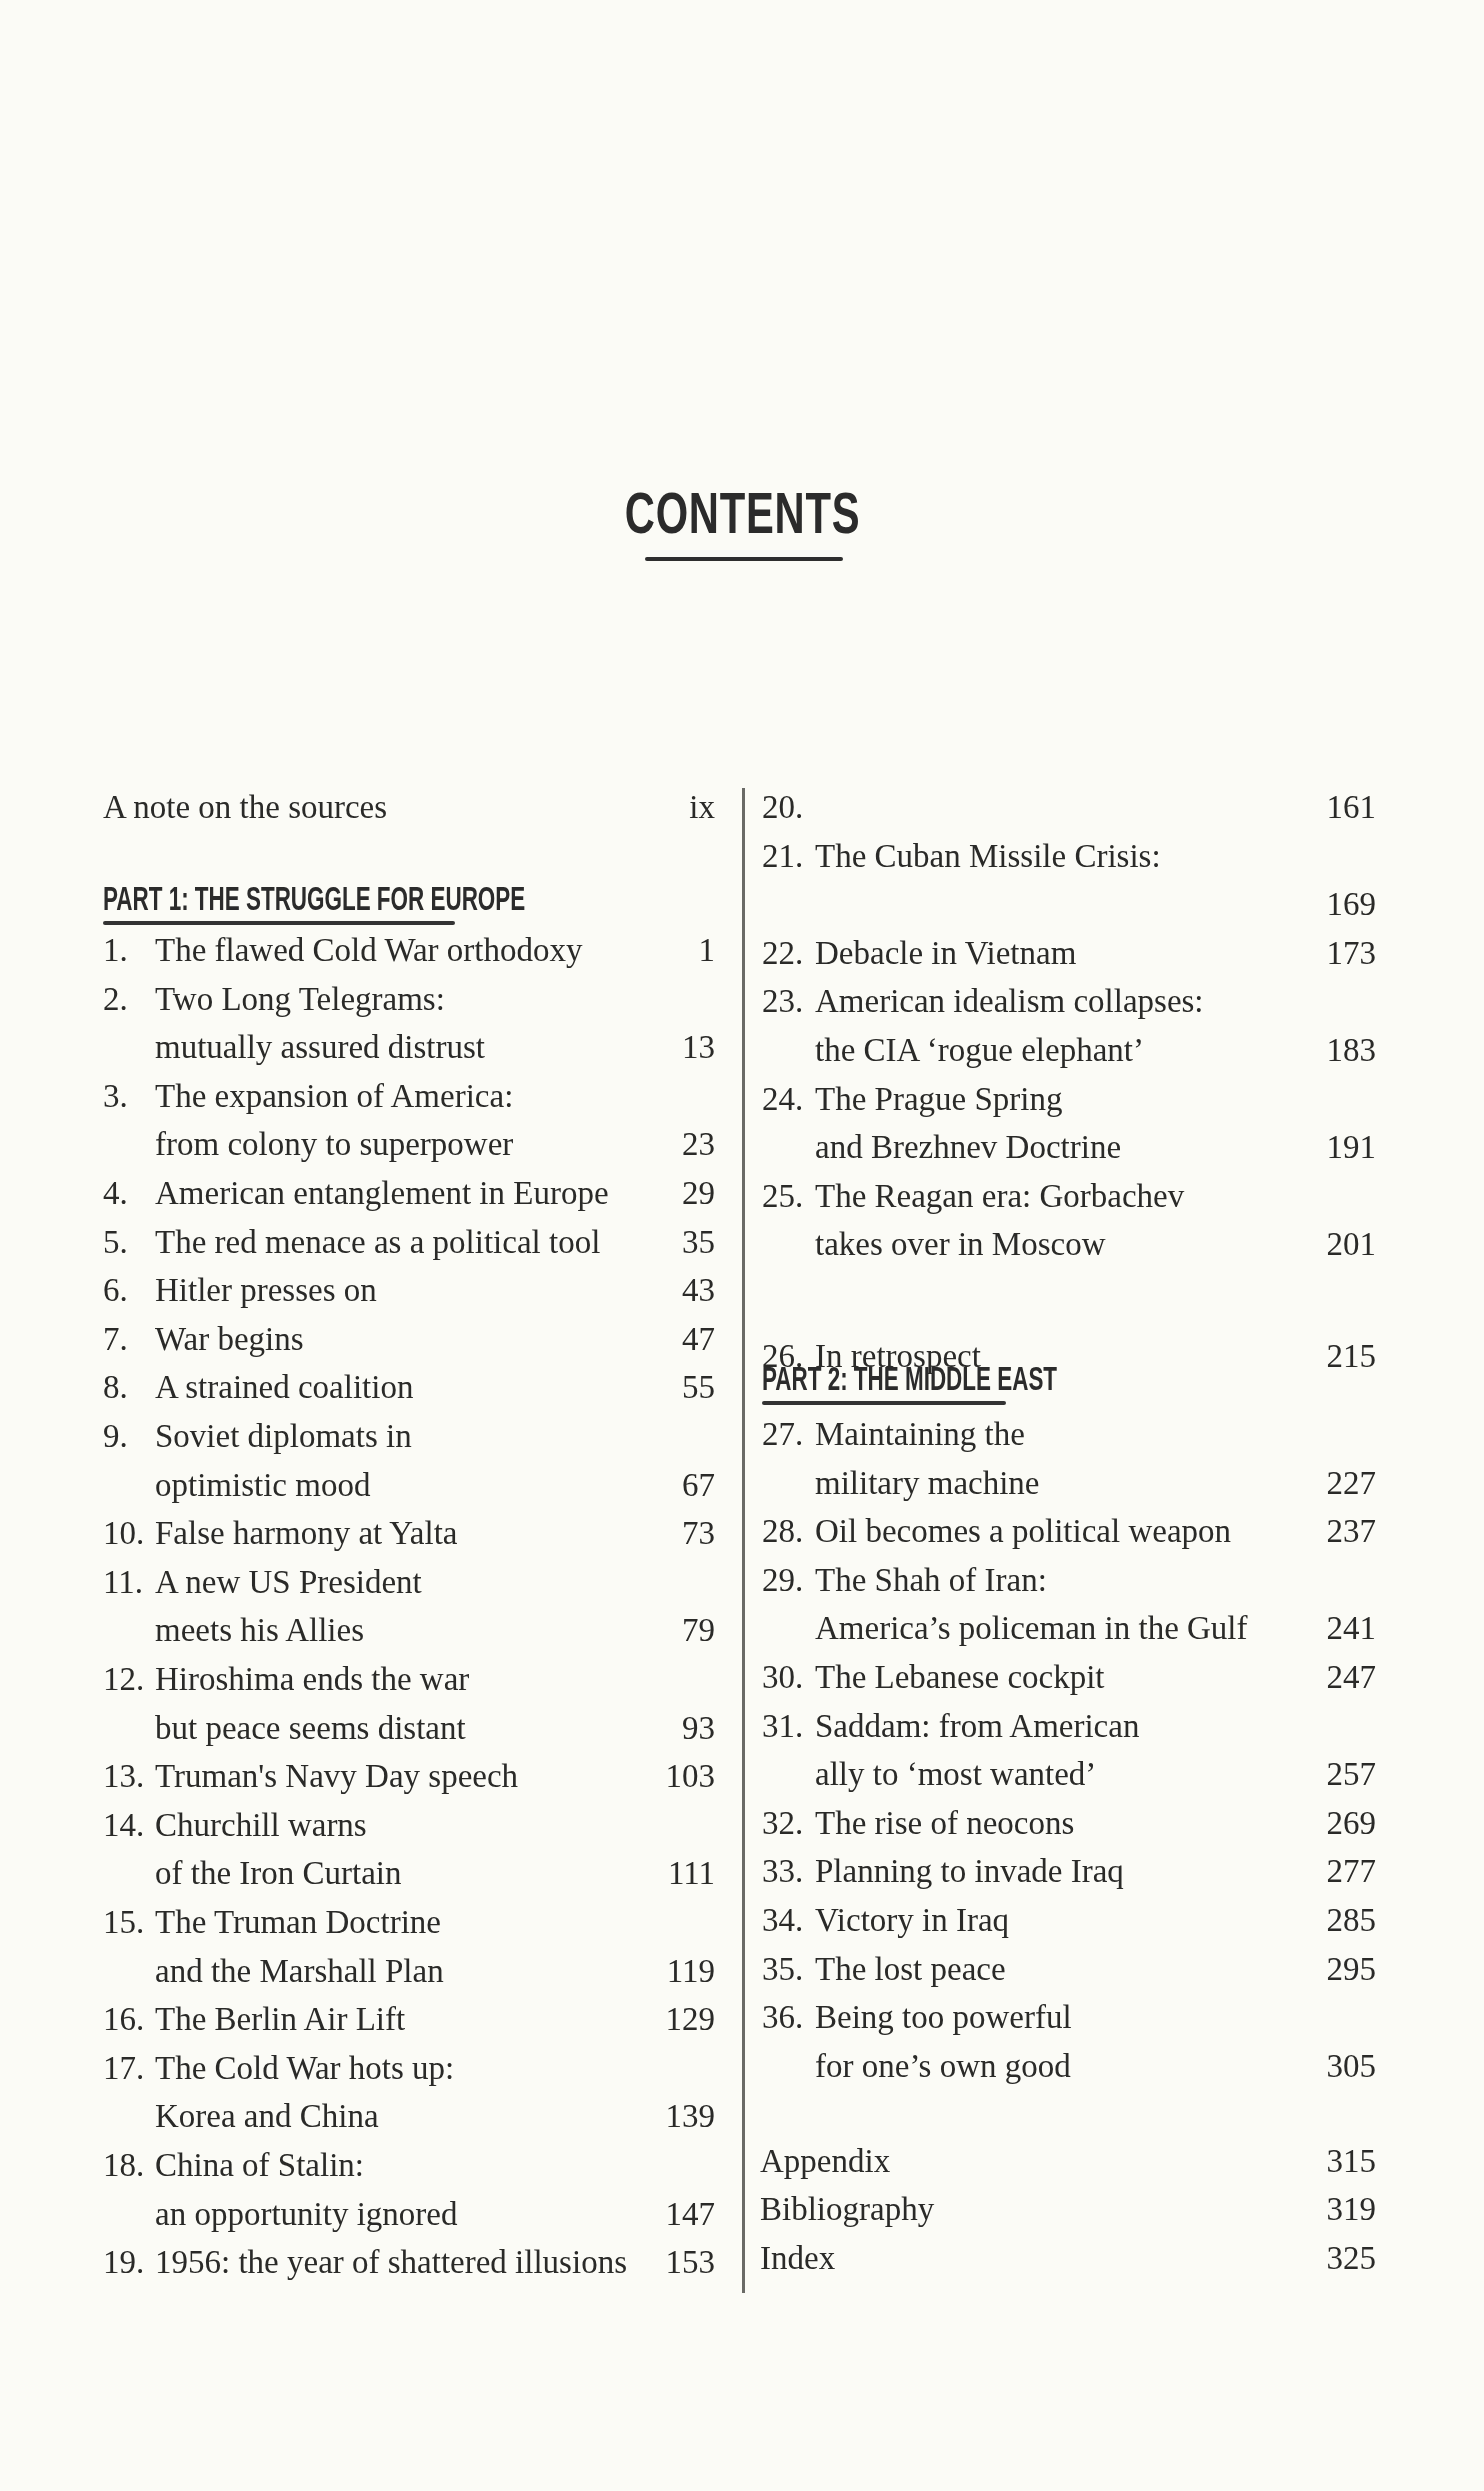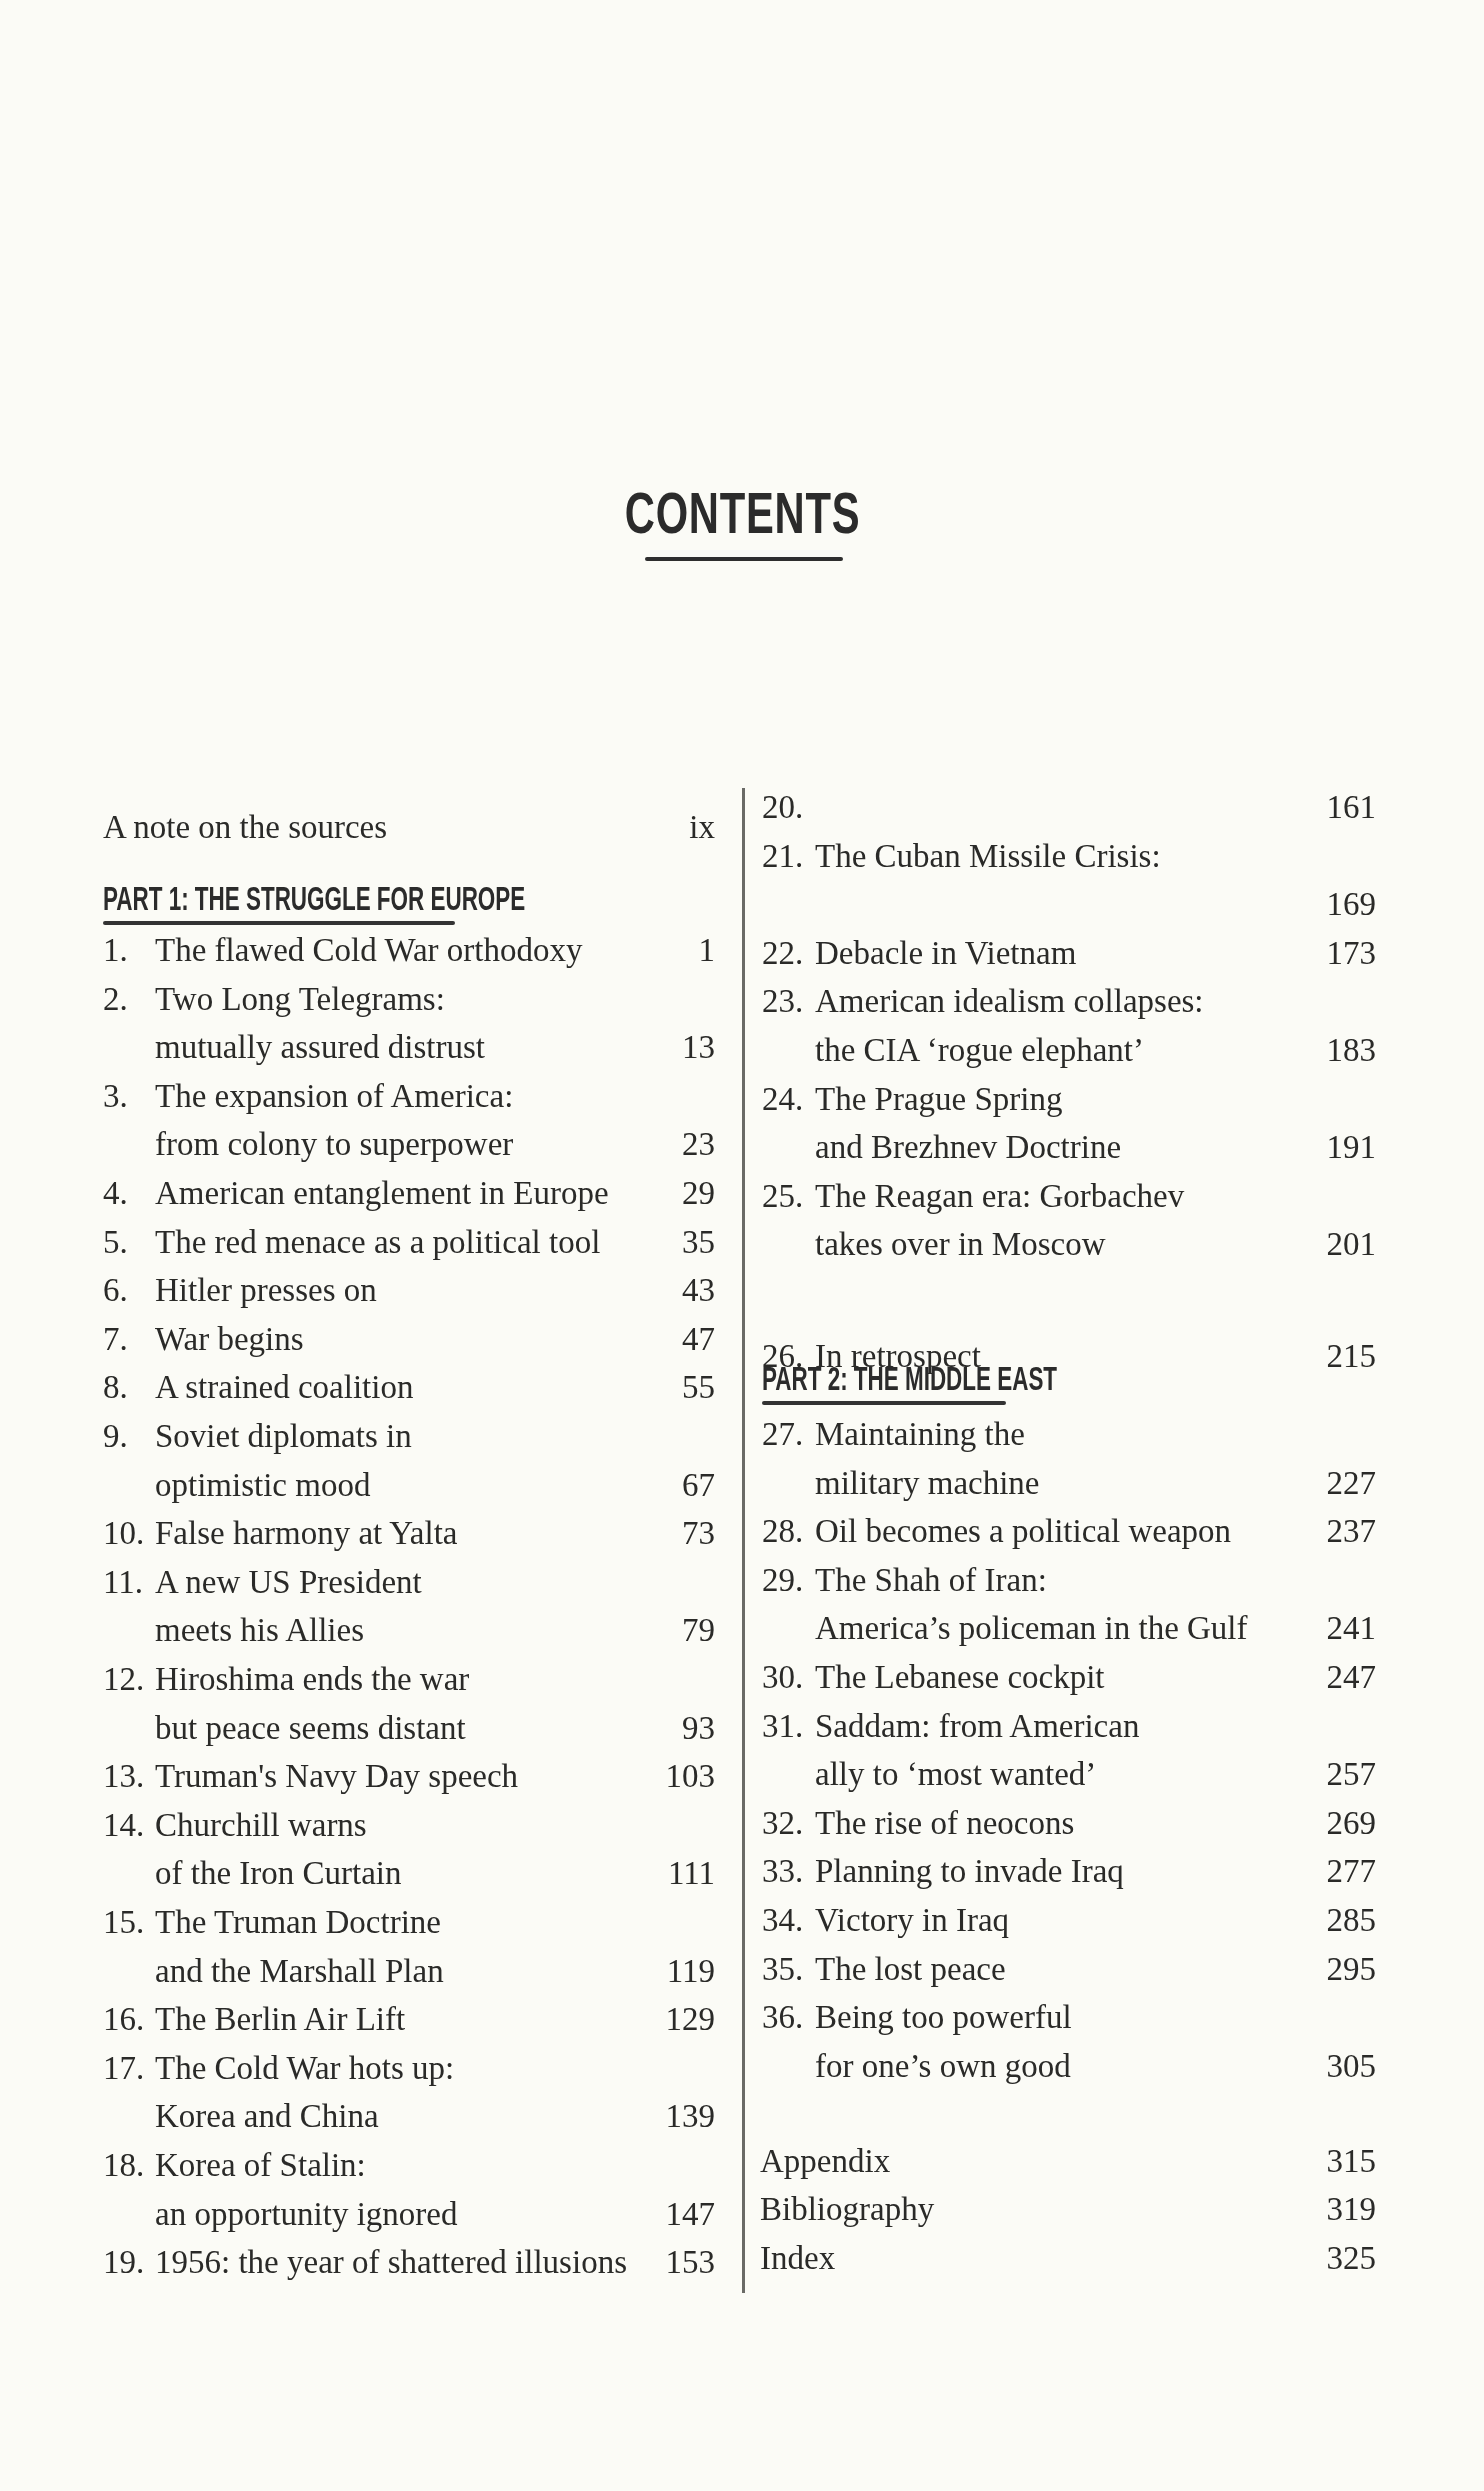--- a/index.html
+++ b/index.html
@@ -67,21 +67,21 @@
 
 <div>
   <div class="title">
     <span>CONTENTS</span>
   </div>
   <div class="title-rule"></div>
 
   <div class="divider"></div>
 
   <div class="col col-left" id="col-left">
-      <div class="row" style="top: 783px; margin-top: 20px;">
+      <div class="row" style="top: 783px;">
         <span class="text plain">A note on the sources</span>
         <span class="page">ix</span>
       </div>
       <div class="part" style="top: 874px;"><span class="part-label">PART 1: THE STRUGGLE FOR EUROPE</span></div>
       <div class="part-rule" style="top: 921px; width: 352px;"></div>
       <div class="row" style="top: 926px;">
         <span class="num">1.</span>
         <span class="text">The flawed Cold War orthodoxy</span>
         <span class="page">1</span>
       </div>
@@ -184,21 +184,21 @@
       <div class="row" style="top: 2043.8px;">
         <span class="num">17.</span>
         <span class="text">The Cold War hots up:</span>
       </div>
       <div class="row" style="top: 2092.4px;">
         <span class="text">Korea and China</span>
         <span class="page">139</span>
       </div>
       <div class="row" style="top: 2141px;">
         <span class="num">18.</span>
-        <span class="text">Korea of Stalin:</span>
+        <span class="text">China of Stalin:</span>
       </div>
       <div class="row" style="top: 2189.6px;">
         <span class="text">an opportunity ignored</span>
         <span class="page">147</span>
       </div>
       <div class="row" style="top: 2238.2px;">
         <span class="num">19.</span>
         <span class="text">1956: the year of shattered illusions</span>
         <span class="page">153</span>
       </div>

